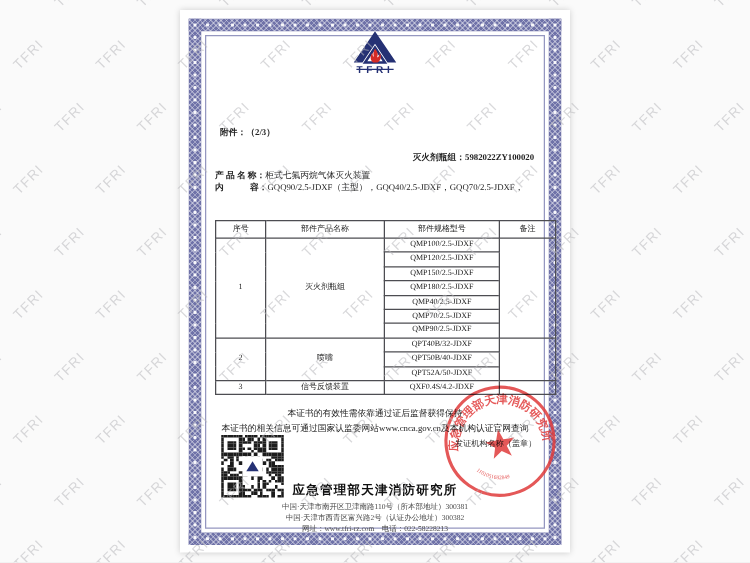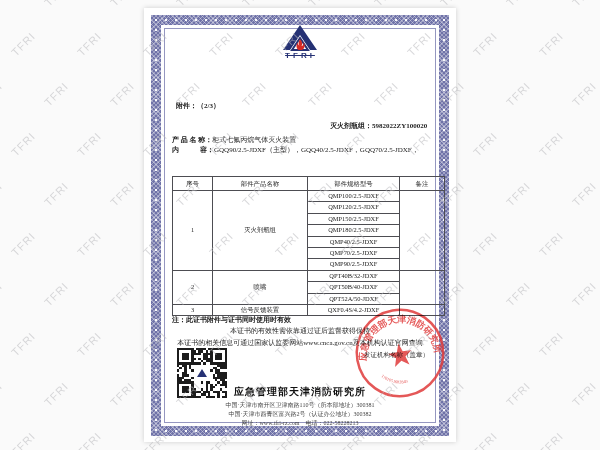--- a/index.html
+++ b/index.html
@@ -253,21 +253,20 @@
             </tr>
             <tr>
               <td rowspan="1">3</td>
               <td rowspan="1">信号反馈装置</td>
               <td>QXF0.4S/4.2-JDXF</td>
               <td rowspan="1"></td>
             </tr>
           </tbody>
       </table>
 
-      <div class="note">注：此证书附件与证书同时使用时有效</div>
       <div class="line-center infoline">本证书的相关信息可通过国家认监委网站www.cnca.gov.cn及本机构认证官网查询</div>
       <div class="line-center validity">本证书的有效性需依靠通过证后监督获得保持</div>
 
       <div class="qr">
           <div class="qr-cell" style="left: 95.2381%; top: 95.2381%; width: 4.7619%; height: 4.7619%;"></div>
           <div class="qr-cell" style="left: 90.4762%; top: 95.2381%; width: 4.7619%; height: 4.7619%;"></div>
           <div class="qr-cell" style="left: 80.9524%; top: 95.2381%; width: 4.7619%; height: 4.7619%;"></div>
           <div class="qr-cell" style="left: 71.4286%; top: 95.2381%; width: 4.7619%; height: 4.7619%;"></div>
           <div class="qr-cell" style="left: 66.6667%; top: 95.2381%; width: 4.7619%; height: 4.7619%;"></div>
           <div class="qr-cell" style="left: 61.9048%; top: 95.2381%; width: 4.7619%; height: 4.7619%;"></div>

